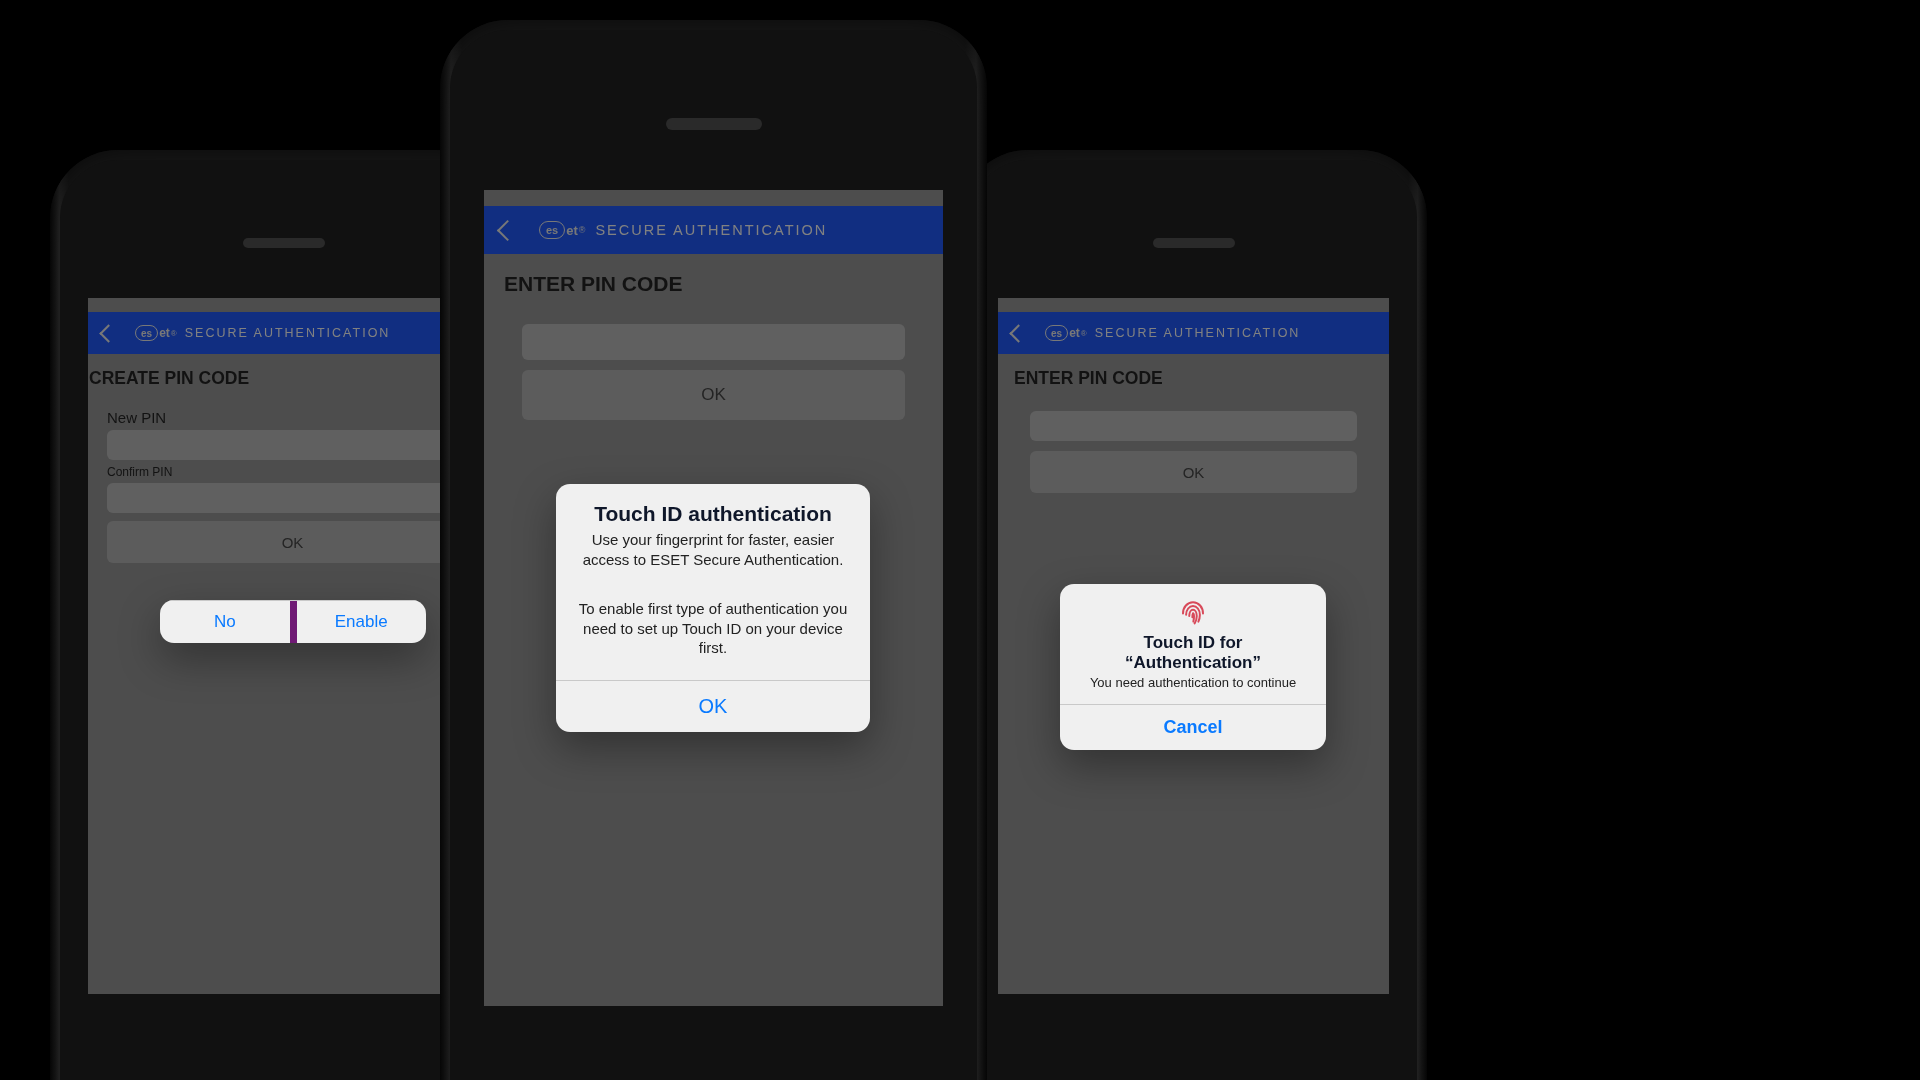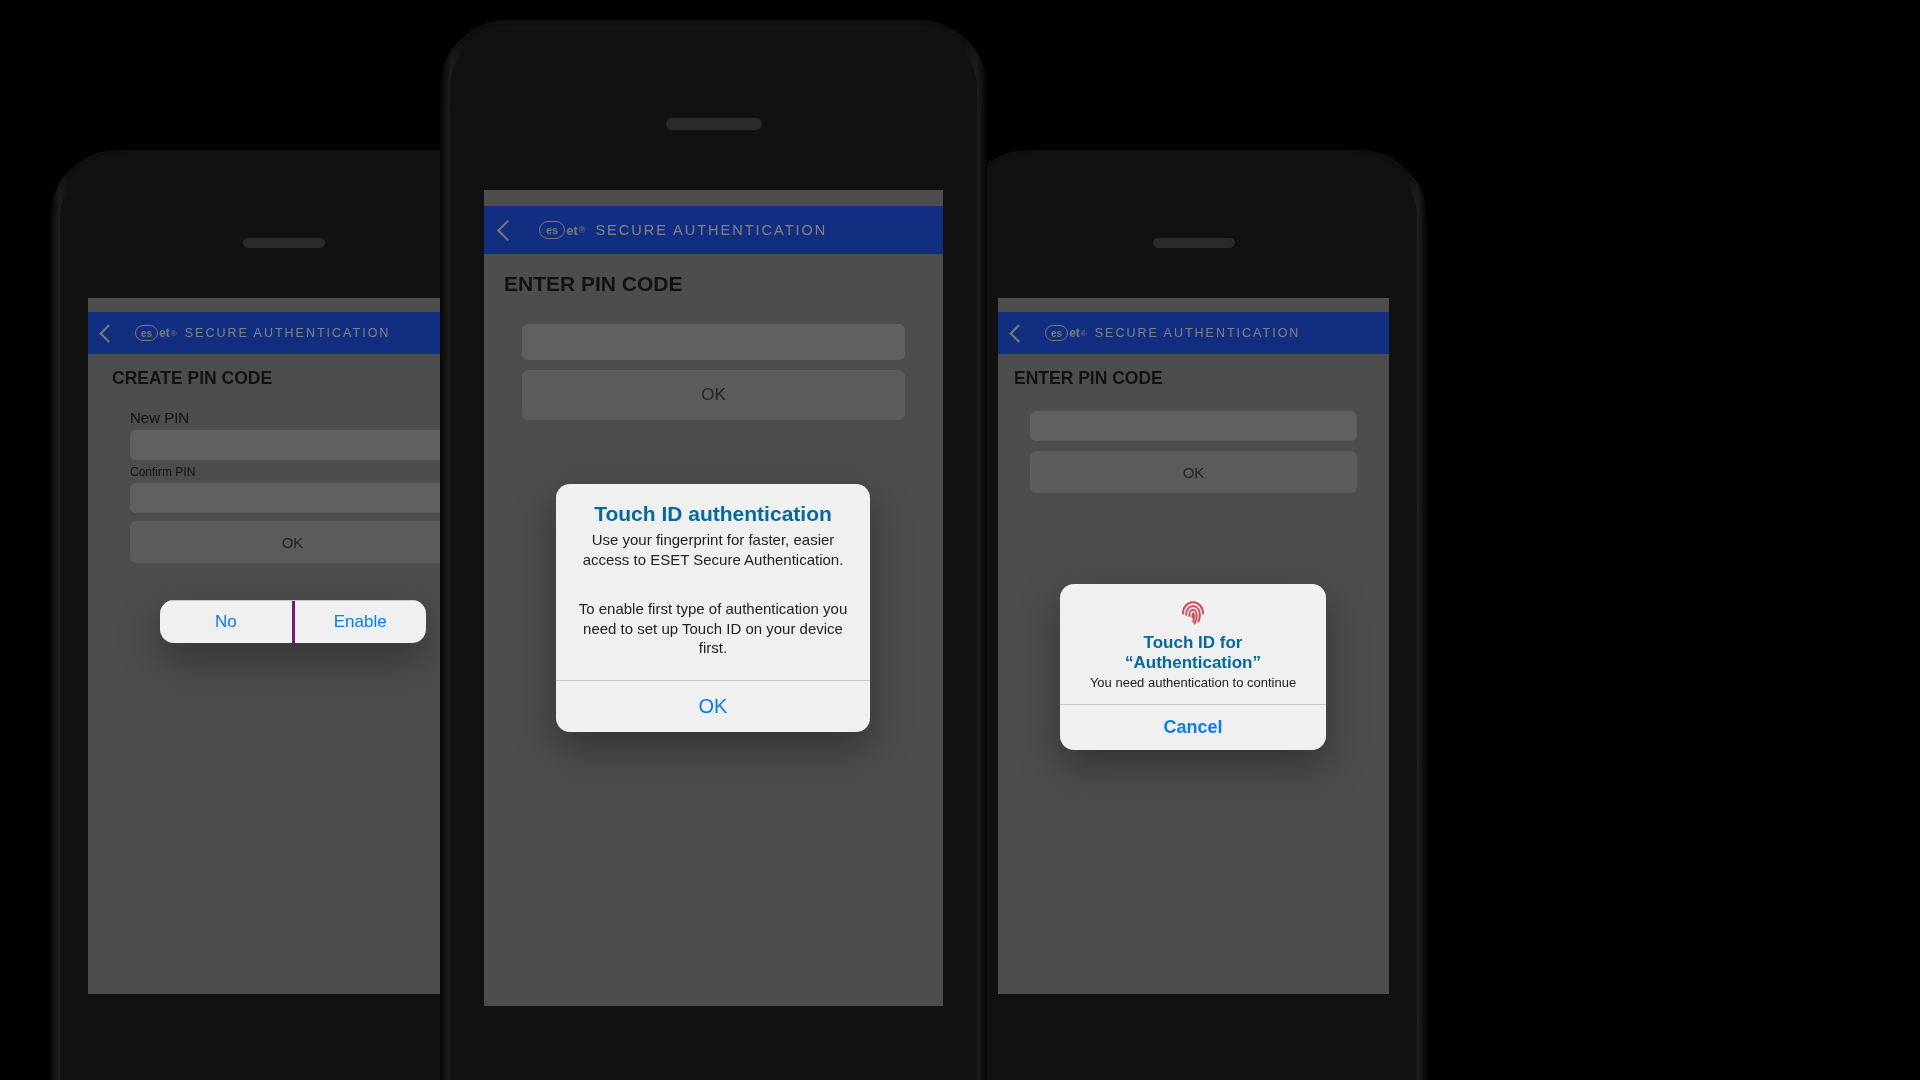--- a/index.html
+++ b/index.html
@@ -15,26 +15,26 @@
   .eset-logo{display:inline-flex;align-items:center;}
   .eset-badge{border:1.5px solid #c8c8c8;border-radius:999px;color:#c8c8c8;font-weight:700;letter-spacing:0;display:flex;align-items:center;justify-content:center;}
   .eset-reg{color:#c8c8c8;}
   .navbar .title{letter-spacing:2px;font-weight:500;}
   .page-title{font-weight:700;color:#1f1f1f;}
   .input{background:#a1a1a1;border-radius:6px;}
   .label{color:#1f1f1f;}
   .ok-btn{background:#9a9a9a;color:#3d3d3d;display:flex;align-items:center;justify-content:center;border-radius:6px;}
   .ok-btn.sep{margin-top:8px;}
   .alert{position:absolute;background:#f0f0f0;border-radius:14px;box-shadow:0 16px 40px rgba(0,0,0,0.35);overflow:hidden;}
-  .alert .at{font-weight:700;color:#0369a1;text-align:center;}
+  .alert .at{font-weight:700;color:#0f172a;text-align:center;}
   .alert .am{color:#222;text-align:center;}
   .alert-btns{display:flex;border-top:1px solid #c9c9c9;}
   .alert-btns.single{flex-direction:column;}
   .alert-btn{flex:1;color:#0a7aff;text-align:center;font-weight:400;}
-  .alert-btn + .alert-btn{border-left:3px solid #701a75;}
+  .alert-btn + .alert-btn{border-left:7px solid #701a75;}
   .fingerprint{color:#d84a5a;}
 </style>
 </head>
 <body>
 
 <div class="stage">
 
   <div class="phone" style="left:50px;top:150px;width:467px;height:1040px;">
     <div class="phone-inner"></div>
     <div class="speaker" style="top:88px;width:82px;height:10px;"></div>
@@ -42,21 +42,21 @@
       <div class="statusbar"></div>
       <div class="navbar" style="height:42px;padding:0 14px;">
         <span class="back-chevron" style="width:11px;height:11px;transform:rotate(45deg);"></span>
         <span class="eset-logo" style="margin-left:20px;">
           <span class="eset-badge" style="height:14px;padding:0 5px;font-size:10px;">es</span>
           <span style="color:#c8c8c8;font-weight:700;font-size:12px;margin-left:1px;">et</span>
           <span class="eset-reg" style="font-size:8px;margin-left:1px;">®</span>
         </span>
         <span class="title" style="margin-left:8px;font-size:12.5px;">SECURE AUTHENTICATION</span>
       </div>
-      <div style="padding:14px 24px;">
+      <div style="padding:14px 1px;">
         <div class="page-title" style="font-size:17.5px;">CREATE PIN CODE</div>
         <div class="label" style="margin:20px 0 4px 18px;font-size:15px;">New PIN</div>
         <div class="input" style="height:30px;margin-left:18px;"></div>
         <div class="label" style="margin:5px 0 4px 18px;font-size:12px;">Confirm PIN</div>
         <div class="input" style="height:30px;margin-left:18px;"></div>
         <div class="ok-btn sep" style="height:42px;margin-left:18px;font-size:15px;">
           <span>OK</span>
         </div>
       </div>
       <div class="dim"></div>

